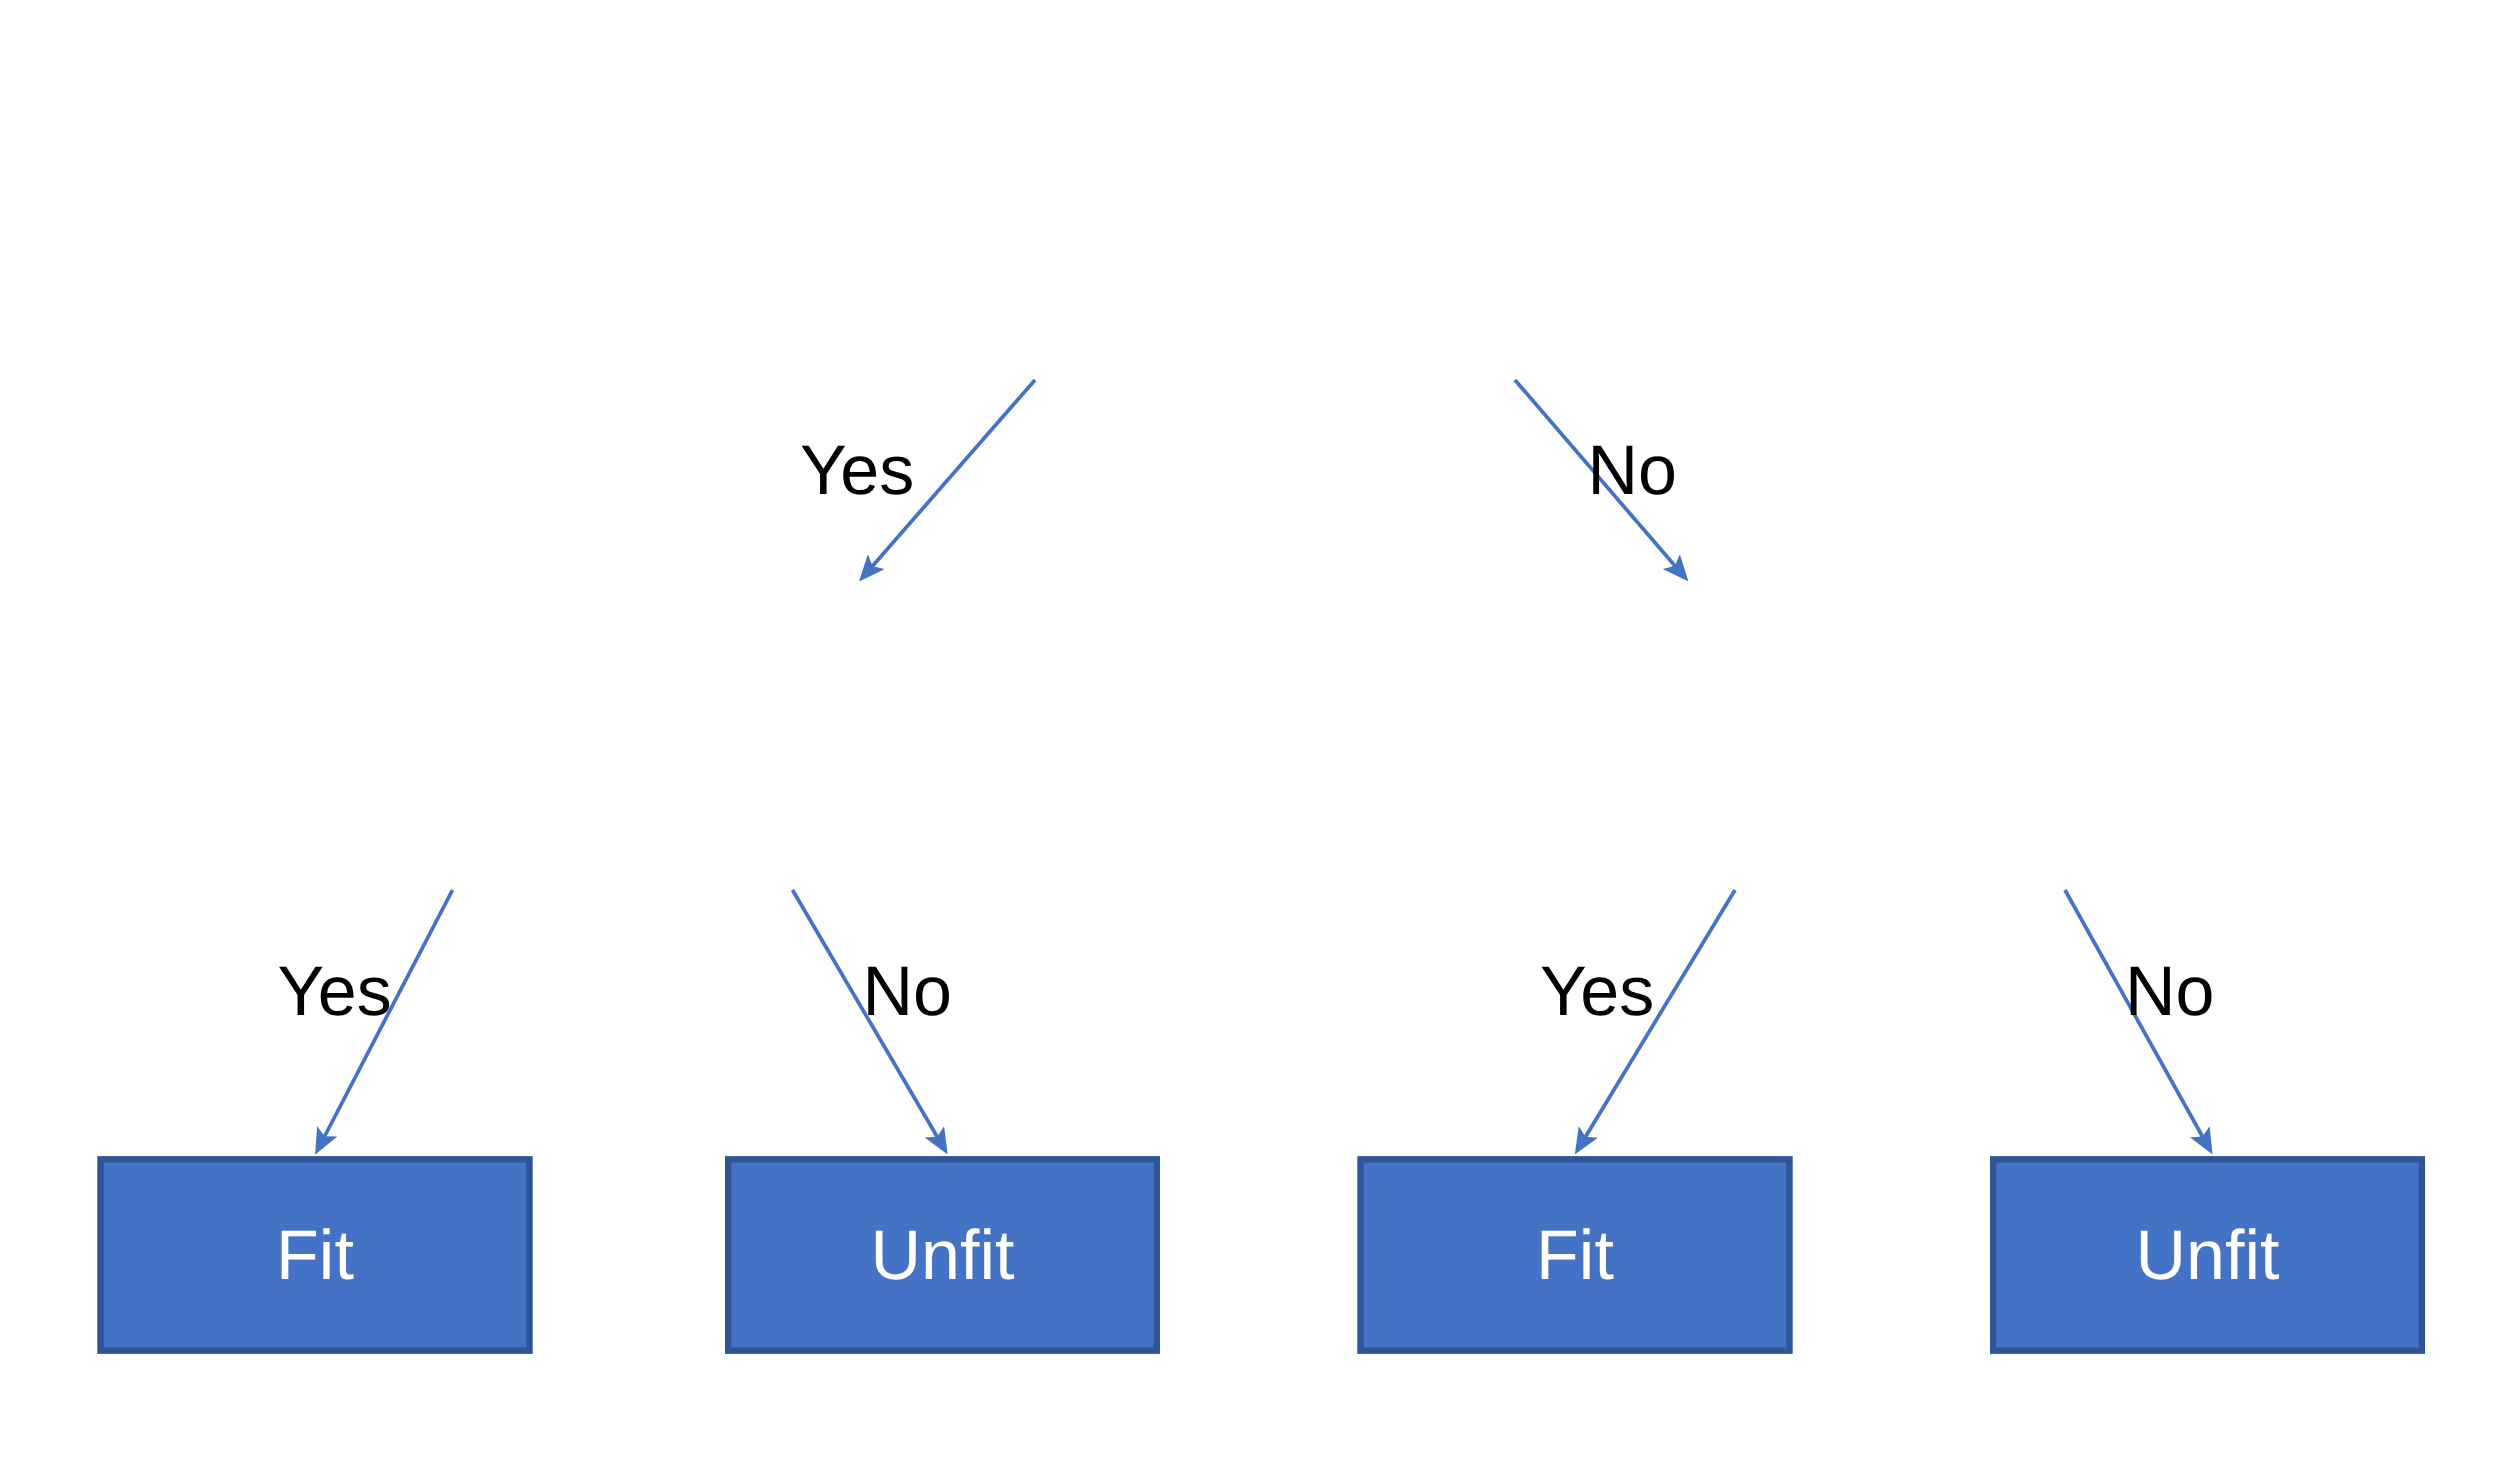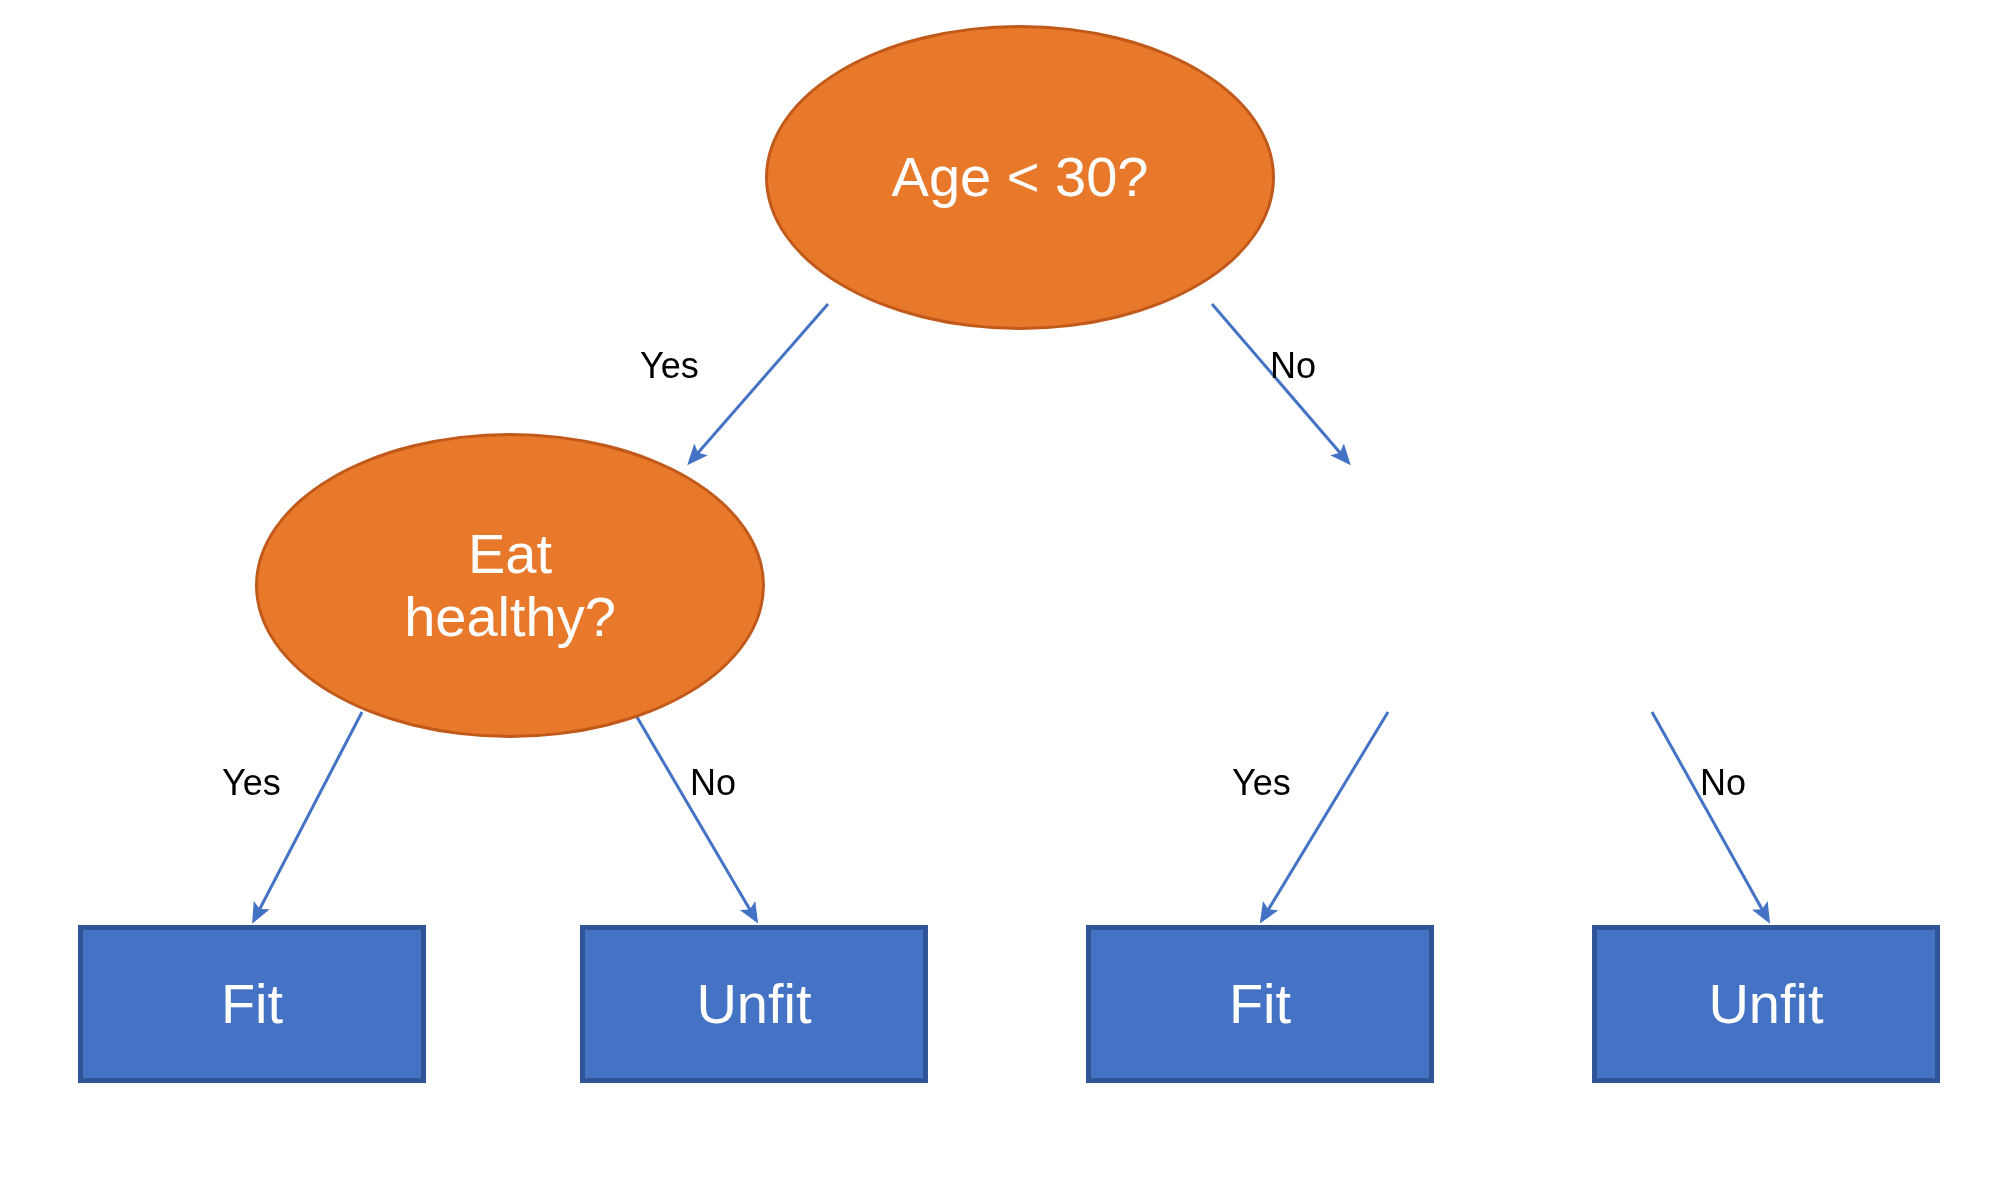--- a/index.html
+++ b/index.html
@@ -46,21 +46,21 @@
     border: 5px solid #7f1d1d;
     align-items: center;
   }
   .node-label {
     white-space: pre-line;
     padding: 0 10px;
   }
   .edge-label {
     position: absolute;
     color: #000000;
-    font-size: 36px;
+    font-size: 56px;
     line-height: 1;
     white-space: nowrap;
   }
 </style>
 </head>
 <body>
 
 <div id="canvas">
 
   <svg id="edges" viewBox="0 0 2000 1177" xmlns="http://www.w3.org/2000/svg">
@@ -72,28 +72,21 @@
     <g id="edge-lines">
         <line x1="828" y1="304" x2="690" y2="462" stroke="#4472C4" stroke-width="3" marker-end="url(#arrowhead)"></line>
         <line x1="1212" y1="304" x2="1348" y2="462" stroke="#4472C4" stroke-width="3" marker-end="url(#arrowhead)"></line>
         <line x1="362" y1="712" x2="254" y2="920" stroke="#4472C4" stroke-width="3" marker-end="url(#arrowhead)"></line>
         <line x1="634" y1="712" x2="756" y2="920" stroke="#4472C4" stroke-width="3" marker-end="url(#arrowhead)"></line>
         <line x1="1388" y1="712" x2="1262" y2="920" stroke="#4472C4" stroke-width="3" marker-end="url(#arrowhead)"></line>
         <line x1="1652" y1="712" x2="1768" y2="920" stroke="#4472C4" stroke-width="3" marker-end="url(#arrowhead)"></line>
       </g>
   </svg>
 
-  <div class="node node-ellipse" style="left: 765px; top: 25px; width: 510px; height: 305px; font-size: 56px; background: rgb(232, 121, 43); border-color: rgb(193, 89, 26); color: rgb(255, 255, 255);">
-    <span class="node-label">Age &lt; 30?</span>
-  </div>
 
-  <div class="node node-ellipse" style="left: 255px; top: 433px; width: 510px; height: 305px; font-size: 56px; background: rgb(232, 121, 43); border-color: rgb(193, 89, 26); color: rgb(255, 255, 255);">
-    <span class="node-label">Eat
-healthy?</span>
-  </div>
 
 
   <div class="node node-rect" style="left: 78px; top: 925px; width: 348px; height: 158px; font-size: 56px; background: rgb(68, 114, 196); border-color: rgb(47, 85, 151); color: rgb(255, 255, 255);">
     <span class="node-label">Fit</span>
   </div>
 
   <div class="node node-rect" style="left: 580px; top: 925px; width: 348px; height: 158px; font-size: 56px; background: rgb(68, 114, 196); border-color: rgb(47, 85, 151); color: rgb(255, 255, 255);">
     <span class="node-label">Unfit</span>
   </div>
 

